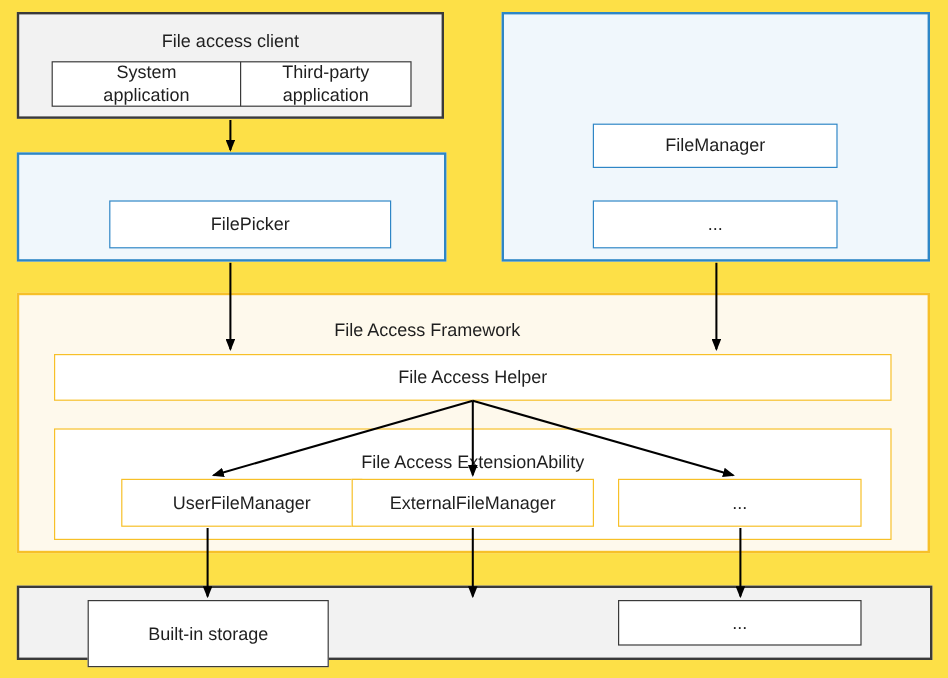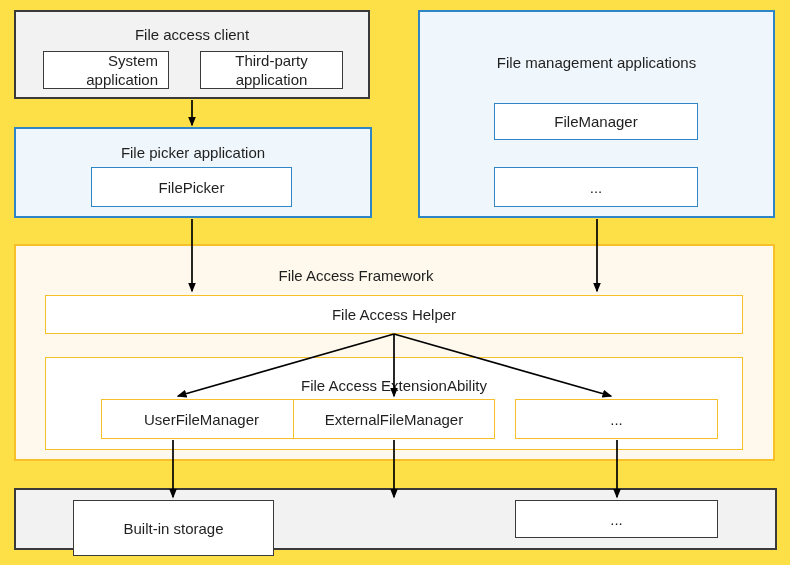--- a/index.html
+++ b/index.html
@@ -41,27 +41,27 @@
     text-align: center;
     font-size: 15px;
     line-height: 19px;
     padding: 0 4px;
   }
   .wrap { display: inline-block; max-width: 104px; }
 
   
   #client-group { left:14px; top:10px; width:356px; height:89px; background:var(--gray-fill); border:2px solid var(--gray-border); }
   #client-title { left:14px; top:26px; width:356px; }
-  #sys-app { left:43px; top:51px; width:126px; height:38px; border:1.5px solid var(--gray-border);text-align:right; }
+  #sys-app { left:43px; top:51px; width:158px; height:38px; border:1.5px solid var(--gray-border); }
   #tp-app  { left:200px; top:51px; width:143px; height:38px; border:1.5px solid var(--gray-border); }
 
   
   #picker-group { left:14px; top:127px; width:358px; height:91px; background:var(--blue-fill); border:2px solid var(--blue-border); }
   #picker-title { left:14px; top:144px; width:358px; }
-  #filepicker { left:91px; top:167px; width:201px; height:40px; border:1.5px solid var(--blue-border); }
+  #filepicker { left:91px; top:167px; width:235px; height:40px; border:1.5px solid var(--blue-border); }
 
   
   #mgmt-group { left:418px; top:10px; width:357px; height:208px; background:var(--blue-fill); border:2px solid var(--blue-border); }
   #mgmt-title { left:418px; top:54px; width:357px; }
   #filemanager { left:494px; top:103px; width:204px; height:37px; border:1.5px solid var(--blue-border); }
   #mgmt-dots { left:494px; top:167px; width:204px; height:40px; border:1.5px solid var(--blue-border); }
 
   
   #framework-group { left:14px; top:244px; width:761px; height:217px; background:var(--yellow-fill); border:2px solid var(--yellow-border); }
   #framework-title { left:14px; top:267px; width:684px; }
@@ -91,27 +91,25 @@
   <div class="group" id="client-group"></div>
   <div class="title" id="client-title">File access client</div>
   <div class="node" id="sys-app">
     <span class="wrap">System application</span>
   </div>
   <div class="node" id="tp-app">
     <span class="wrap">Third-party application</span>
   </div>
 
   <div class="group" id="picker-group"></div>
-  <div class="title" id="picker-title">File picker application</div>
   <div class="node" id="filepicker">
     <span>FilePicker</span>
   </div>
 
   <div class="group" id="mgmt-group"></div>
-  <div class="title" id="mgmt-title">File management applications</div>
   <div class="node" id="filemanager">
     <span>FileManager</span>
   </div>
   <div class="node" id="mgmt-dots">
     <span>...</span>
   </div>
 
   <div class="group" id="framework-group"></div>
   <div class="title" id="framework-title">File Access Framework</div>
   <div class="node" id="helper">

